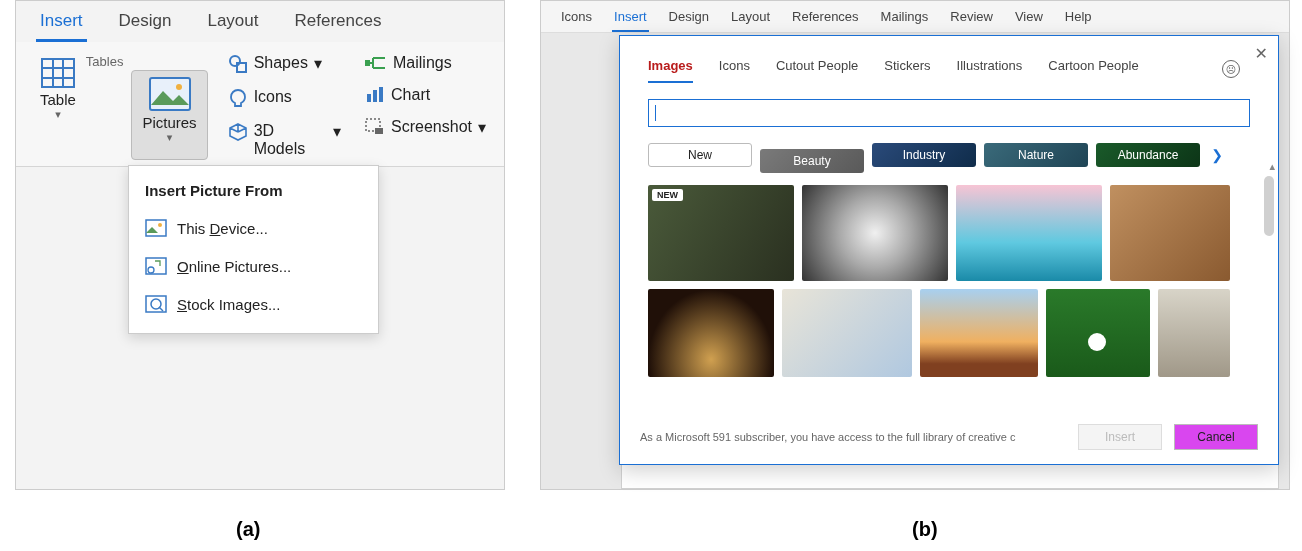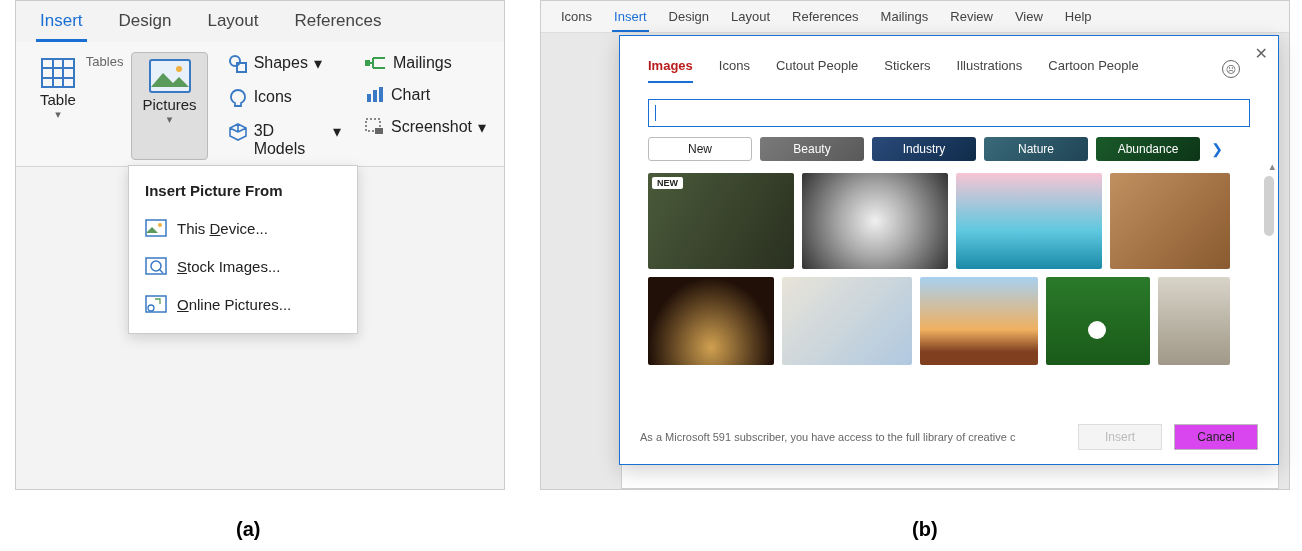--- a/index.html
+++ b/index.html
@@ -64,21 +64,21 @@
       gap: 6px;
       font-size: 16px;
       color: #222;
       cursor: pointer;
       padding: 2px 4px;
     }
     .dropdown-menu {
       position: absolute;
       top: 164px;
       left: 112px;
-      width: 230px;
+      width: 251px;
       background: #fff;
       border: 1px solid #ccc;
       box-shadow: 0 4px 12px rgba(0,0,0,.15);
       padding: 10px 0;
     }
     .dropdown-title {
       font-weight: 600;
       font-size: 15px;
       padding: 6px 16px 10px;
       color: #222;
@@ -201,21 +201,21 @@
       border-radius: 3px;
       font-size: 12px;
       display: flex;
       align-items: center;
       justify-content: center;
       color: #fff;
       cursor: pointer;
       background: #6b7280;
     }
     .chip.new { background: #fff; color: #222; border: 1px solid #bbb; }
-    .chip.beauty { background: linear-gradient(135deg,#7a7a7a,#595959); }
+    .chip.beauty { background: linear-gradient(135deg,#7a7a7a,#595959); margin-top: 12px; }
     .chip.industry { background: linear-gradient(135deg,#2a4a7a,#0f2c4a); }
     .chip.nature { background: linear-gradient(135deg,#3a6a7a,#1f4455); }
     .chip.abundance { background: linear-gradient(135deg,#1a5a2a,#0c3517); }
     .chip-next {
       width: 18px; height: 24px;
       display:flex; align-items:center; justify-content:center;
       color:#1a6fd4; cursor:pointer; font-size:14px;
     }
     .thumbs {
       flex: 1;
@@ -327,21 +327,21 @@
               <line x1="12" y1="1" x2="12" y2="29" stroke="#3a7ac4" stroke-width="2"></line>
               <line x1="22" y1="1" x2="22" y2="29" stroke="#3a7ac4" stroke-width="2"></line>
             </svg>
         </span>
         <span>Table</span>
         <span class="caret">▾</span>
       </div>
       <div class="group-label">Tables</div>
     </div>
 
-    <div class="big-btn active" style="margin-top:0;">
+    <div class="big-btn active" style="margin-top:18px;">
       <span class="svg-icon">
         <svg width="42" height="34">
             <rect x="1" y="1" width="40" height="32" rx="2" fill="#e8f0fa" stroke="#3a7ac4" stroke-width="2"></rect>
             <circle cx="30" cy="10" r="3" fill="#f0b040"></circle>
             <path d="M2 28 L14 14 L24 24 L30 18 L40 28 Z" fill="#5a9a5a"></path>
           </svg>
       </span>
       <span>Pictures</span>
       <span class="caret">▾</span>
     </div>
@@ -420,36 +420,36 @@
             <path d="M1 14 L7 8 L13 14 Z" fill="#5a9a5a"></path>
           </svg>
       </span>
       <span><span>This </span><span class="underline">D</span><span>evice...</span></span>
     </div>
 
     <div class="dropdown-item">
       <span class="dd-icon">
         <svg width="22" height="18">
             <rect x="1" y="1" width="20" height="16" fill="none" stroke="#3a7ac4" stroke-width="1.5"></rect>
+            <circle cx="6" cy="13" r="3" fill="none" stroke="#3a7ac4" stroke-width="1.3"></circle>
+            <path d="M10 4 L15 4 L15 9" fill="none" stroke="#5a9a5a" stroke-width="1.3"></path>
+          </svg>
+      </span>
+      <span><span></span><span class="underline">O</span><span>nline Pictures...</span></span>
+    </div>
+
+    <div class="dropdown-item">
+      <span class="dd-icon">
+        <svg width="22" height="18">
+            <rect x="1" y="1" width="20" height="16" fill="none" stroke="#3a7ac4" stroke-width="1.5"></rect>
             <circle cx="11" cy="9" r="5" fill="none" stroke="#3a7ac4" stroke-width="1.5"></circle>
             <line x1="14" y1="12" x2="18" y2="16" stroke="#3a7ac4" stroke-width="1.5"></line>
           </svg>
       </span>
       <span><span></span><span class="underline">S</span><span>tock Images...</span></span>
-    </div>
-
-    <div class="dropdown-item">
-      <span class="dd-icon">
-        <svg width="22" height="18">
-            <rect x="1" y="1" width="20" height="16" fill="none" stroke="#3a7ac4" stroke-width="1.5"></rect>
-            <circle cx="6" cy="13" r="3" fill="none" stroke="#3a7ac4" stroke-width="1.3"></circle>
-            <path d="M10 4 L15 4 L15 9" fill="none" stroke="#5a9a5a" stroke-width="1.3"></path>
-          </svg>
-      </span>
-      <span><span></span><span class="underline">O</span><span>nline Pictures...</span></span>
     </div>
   </div>
 </div>
 
 <div class="panel-b">
   <div class="ribbon-tabs-b">
     <div class="tab">Icons</div>
     <div class="tab active">Insert</div>
     <div class="tab">Design</div>
     <div class="tab">Layout</div>

